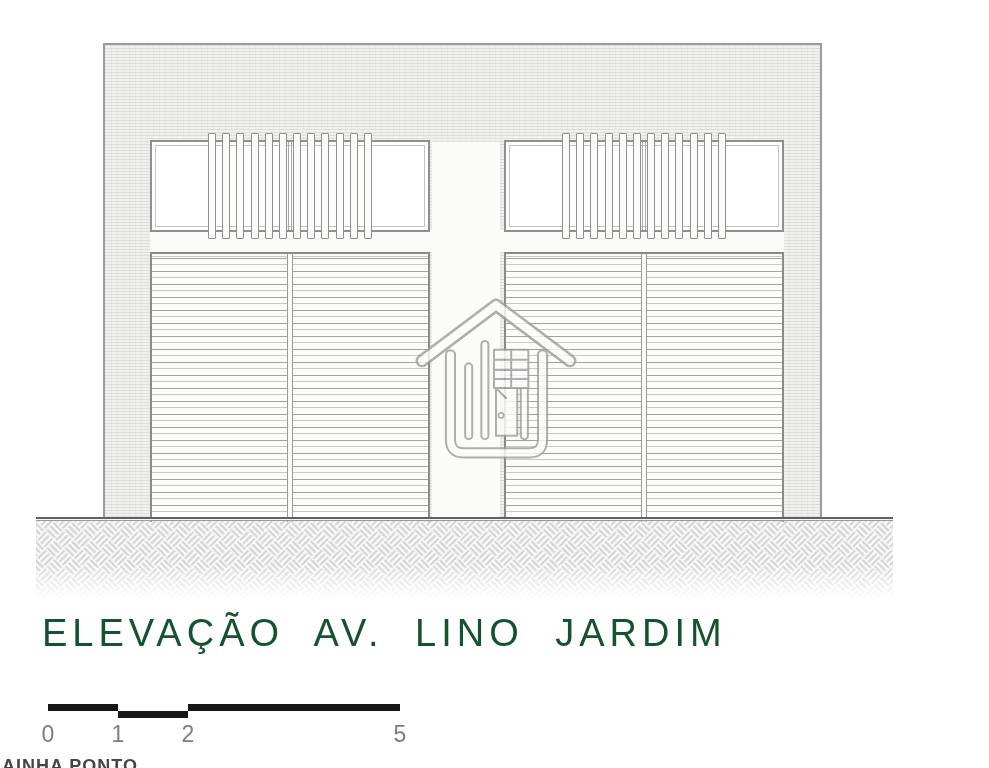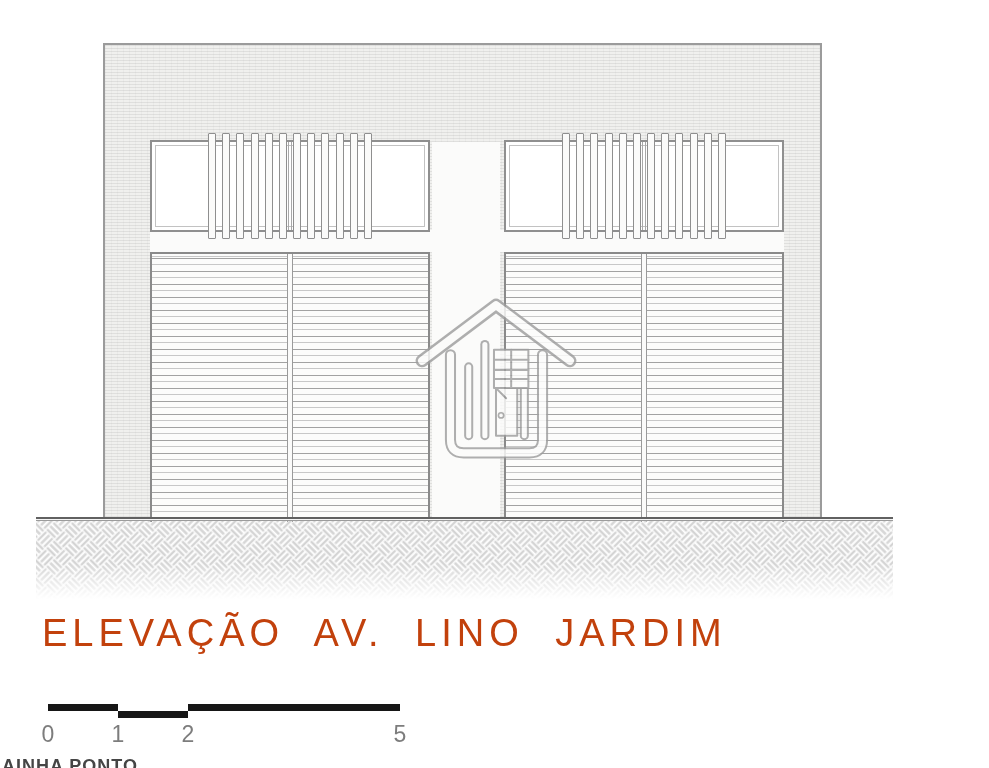--- a/index.html
+++ b/index.html
@@ -60,21 +60,21 @@
     background:linear-gradient(180deg,#616161 0 2px,#f6f6f6 2px 3px,#9c9c9c 3px 4px);
   }
   .ground-hatch{position:absolute;left:36px;top:521px;width:857px;height:78px;}
 
   
   .watermark{position:absolute;left:410px;top:294px;width:172px;height:172px;opacity:.82;}
 
   
   .title{
     position:absolute;left:42px;top:612px;white-space:nowrap;
-    font-size:38px;color:#c2410c;letter-spacing:5px;word-spacing:16px;font-weight:400;
+    font-size:38px;color:#14532d;letter-spacing:5px;word-spacing:16px;font-weight:400;
   }
   .bar{position:absolute;height:7px;background:#161616;}
   .bar-a{left:48px;top:704px;width:70px;}
   .bar-b{left:118px;top:711px;width:70px;}
   .bar-c{left:188px;top:704px;width:212px;}
   .scale-num{
     position:absolute;top:721px;width:30px;text-align:center;
     font-size:23px;color:#7d7d7d;
   }
   .num-0{left:33px;} .num-1{left:103px;} .num-2{left:173px;} .num-5{left:385px;}

